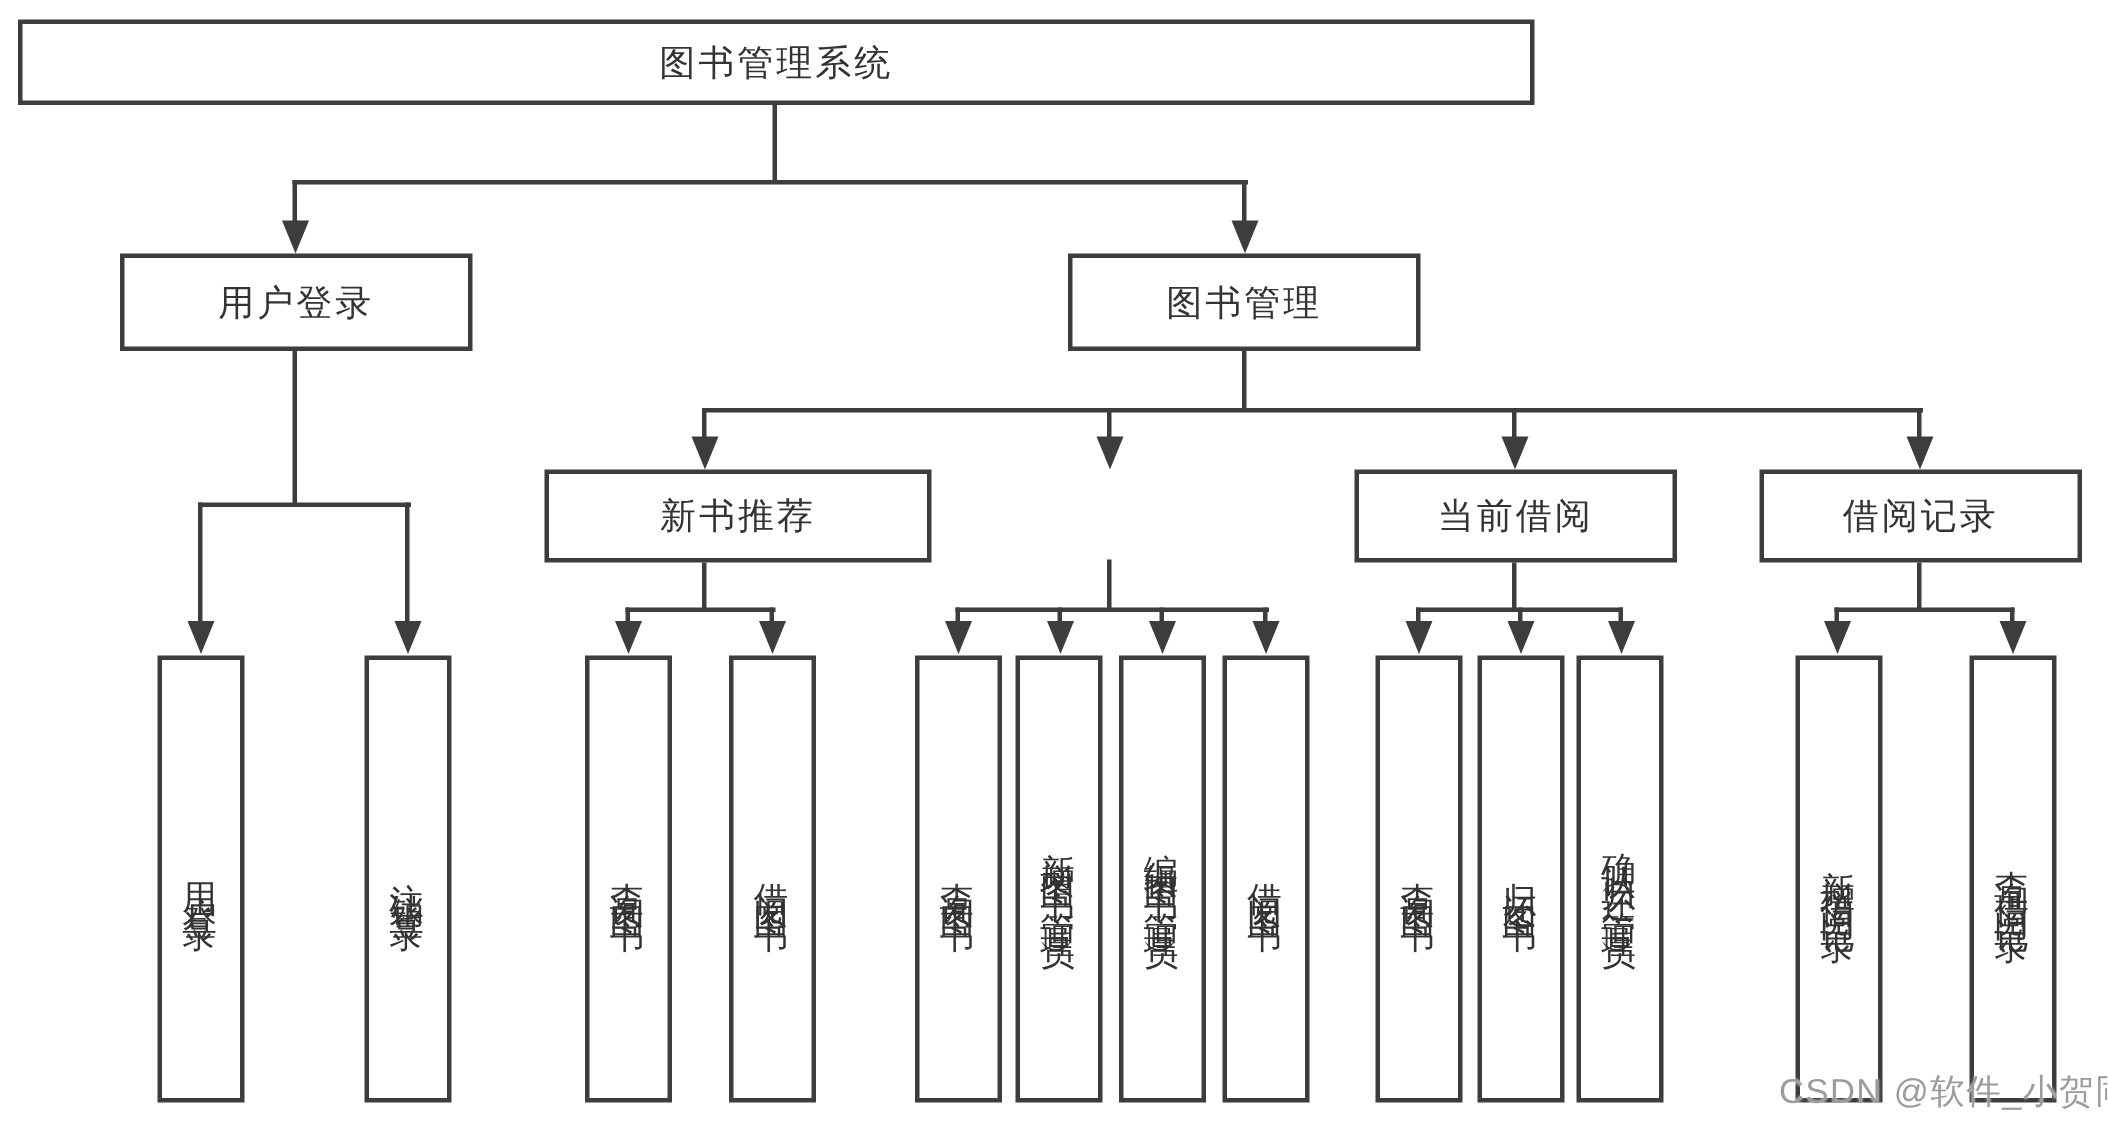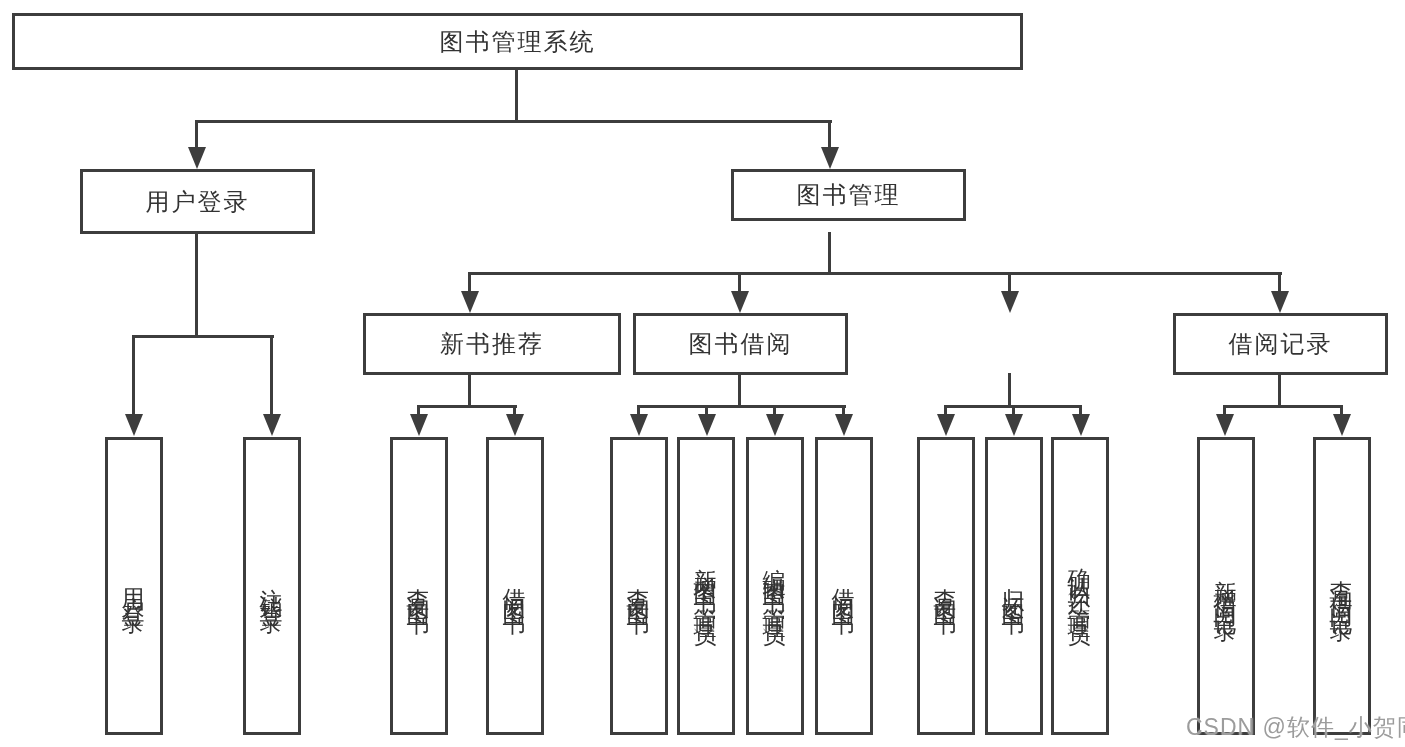--- a/index.html
+++ b/index.html
@@ -127,29 +127,29 @@
   <div class="arw" style="left:1216px;top:414px;"></div>
   <div class="arw" style="left:1333px;top:414px;"></div>
 
   <div class="hbox" style="left:12px;top:13px;width:1011px;height:57px;">
     <span>图书管理系统</span>
   </div>
 
   <div class="hbox" style="left:80px;top:169px;width:235px;height:65px;">
     <span>用户登录</span>
   </div>
-  <div class="hbox" style="left:731px;top:169px;width:235px;height:52px;">
+  <div class="hbox" style="left:712px;top:169px;width:235px;height:65px;">
     <span>图书管理</span>
   </div>
 
   <div class="hbox" style="left:363px;top:313px;width:258px;height:62px;">
     <span>新书推荐</span>
   </div>
-  <div class="hbox" style="left:633px;top:313px;width:215px;height:62px;">
-    <span>图书借阅</span>
+  <div class="hbox" style="left:903px;top:313px;width:215px;height:62px;">
+    <span>当前借阅</span>
   </div>
   <div class="hbox" style="left:1173px;top:313px;width:215px;height:62px;">
     <span>借阅记录</span>
   </div>
 
   <div class="vbox" style="left:105px;">
     <span class="vt">用户登录</span>
   </div>
   <div class="vbox" style="left:243px;">
     <span class="vt">注销登录</span>

